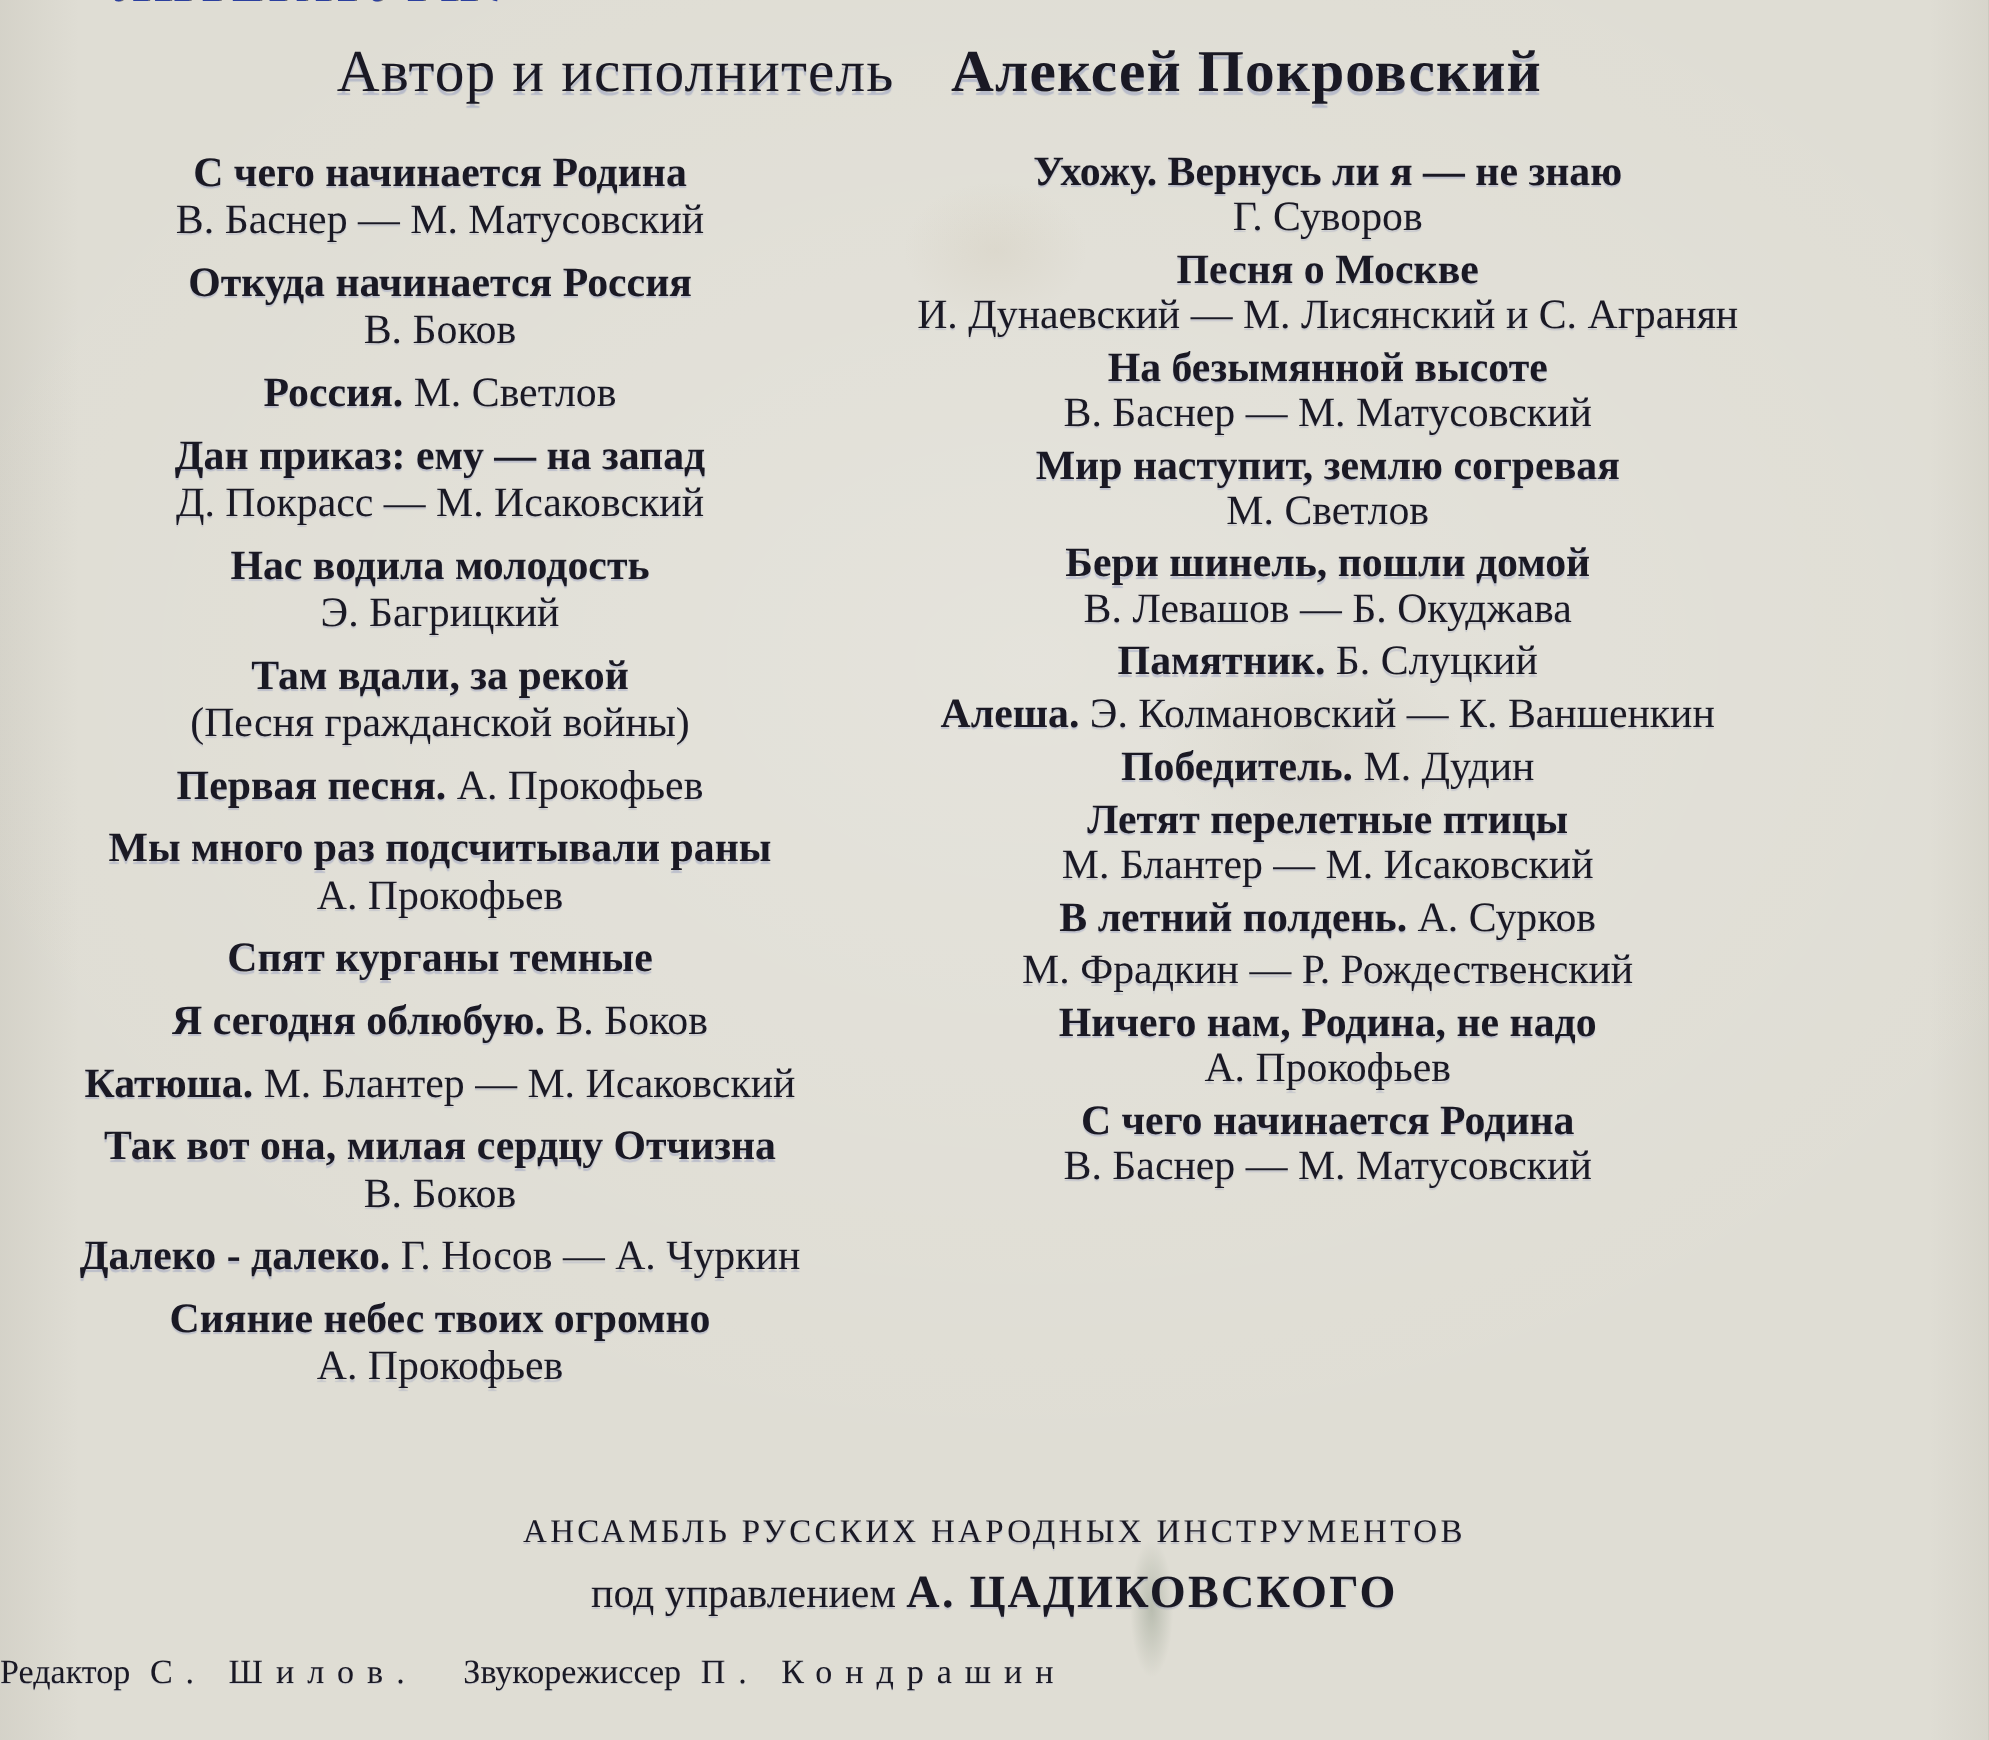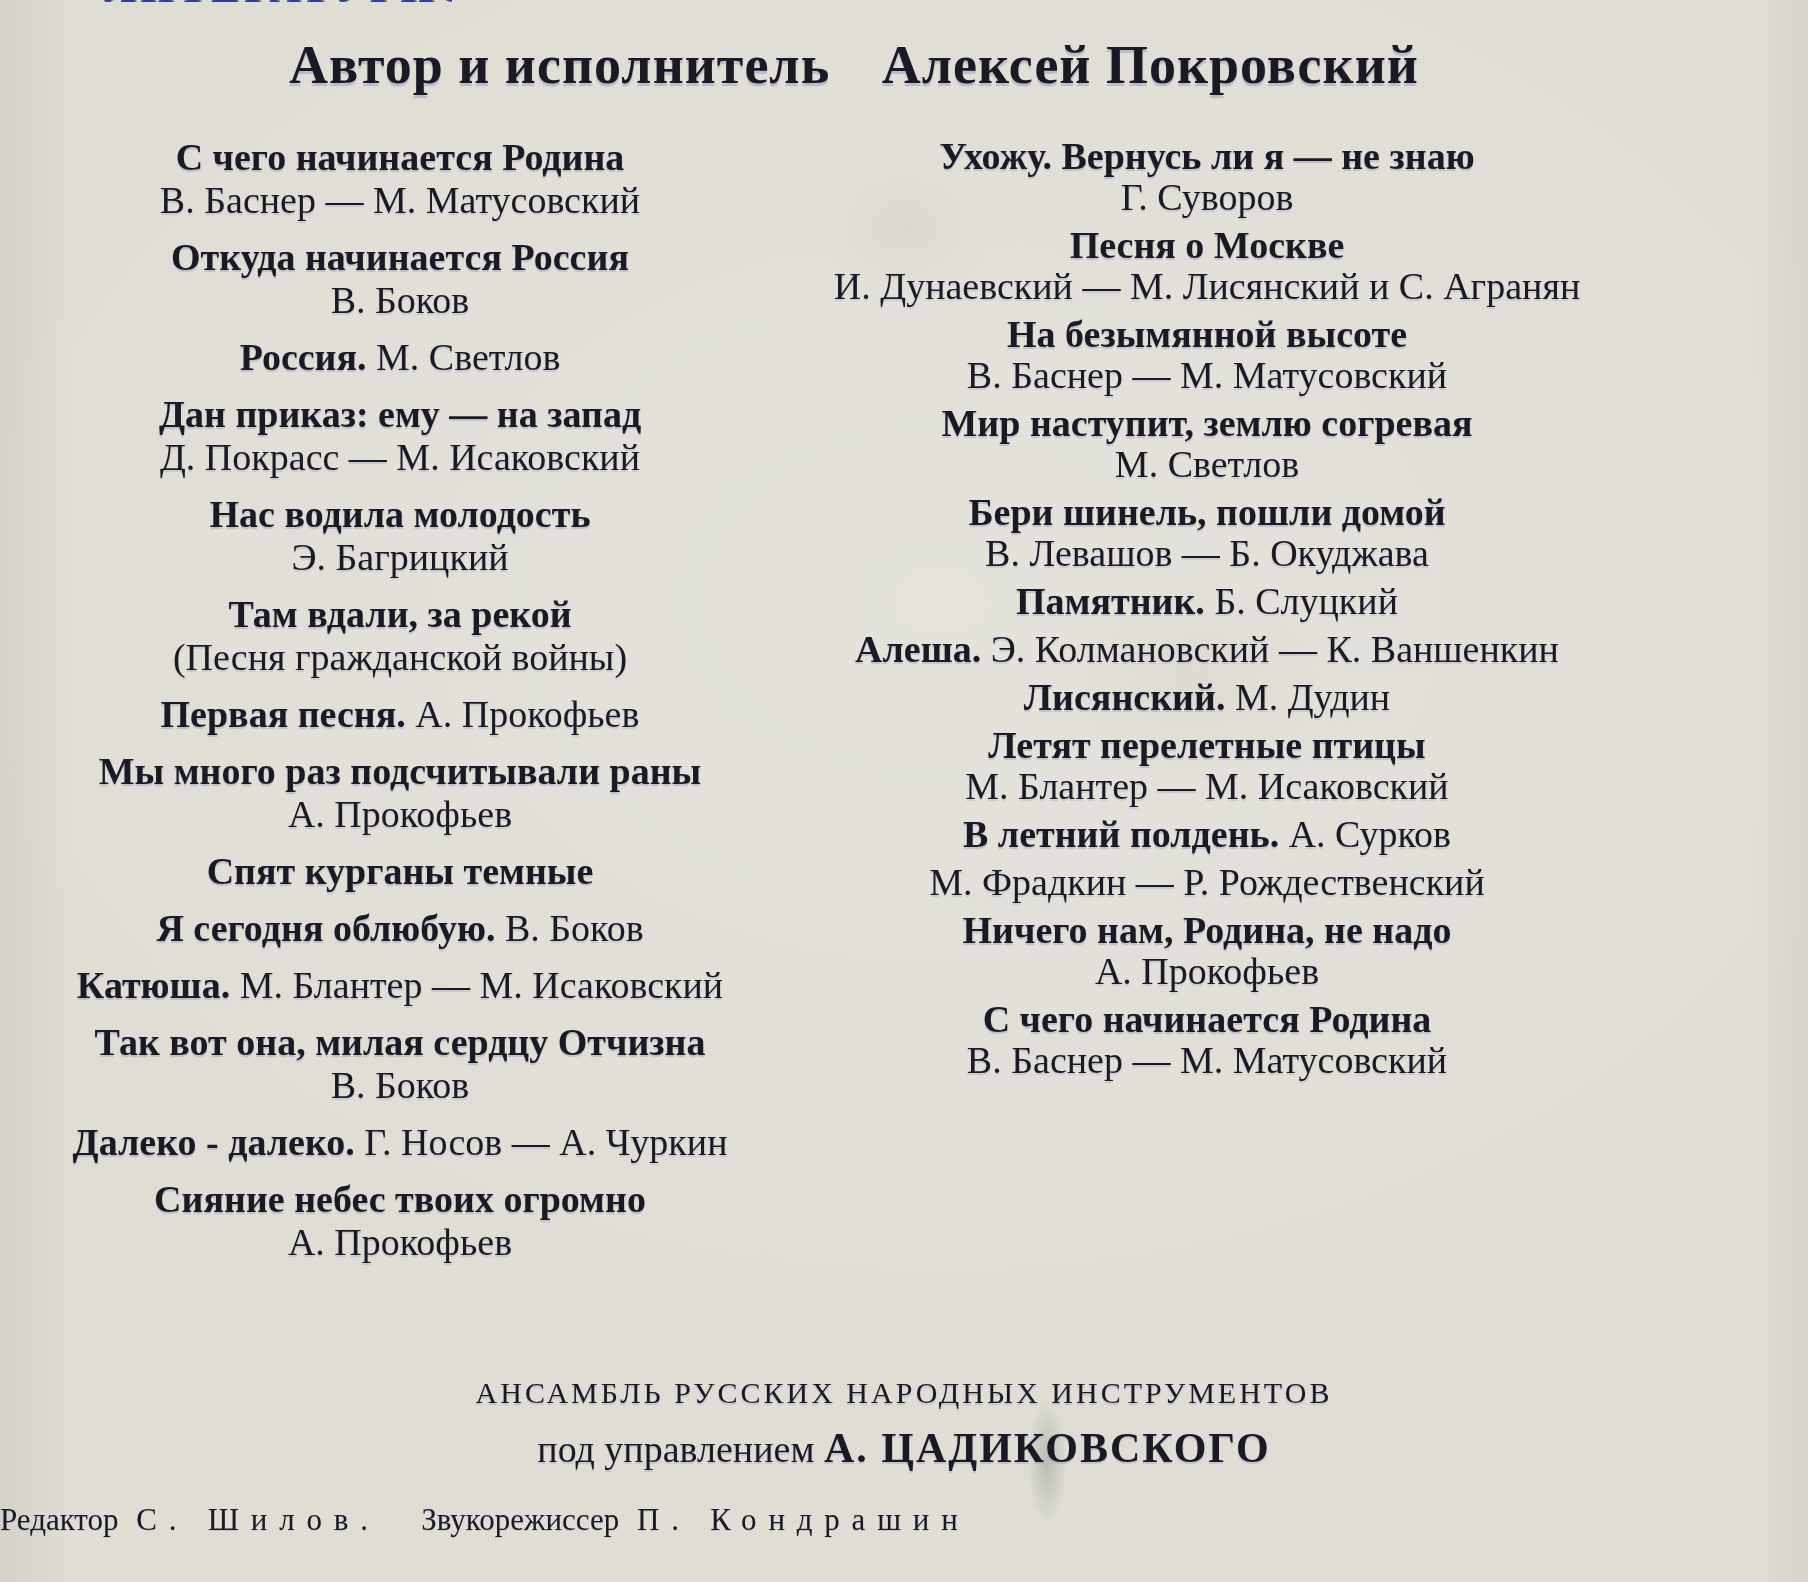--- a/index.html
+++ b/index.html
@@ -37,21 +37,21 @@
     text-shadow:2px 0 0 rgba(20,20,40,.55);
   }
   .header{
     position:absolute;top:34px;left:0;width:100%;
     text-align:center;
     transform:translateX(-50px);
     font-size:54px;line-height:62px;
     white-space:nowrap;
     text-shadow:0 3px 1px rgba(43,63,158,.22);
   }
-  .header .h-prefix{font-weight:700;letter-spacing:1px;}
+  .header .h-prefix{font-weight:400;letter-spacing:1px;}
   .header .h-name{font-weight:700;margin-left:38px;letter-spacing:1px;}
 
   .cols{position:absolute;top:136px;left:0;width:100%;}
   .col{position:absolute;top:0;text-align:center;}
   .col-left{left:22px;width:756px;}
   .col-right{left:792px;width:830px;}
   .block{margin-bottom:14px;}
   .col-right .block{margin-bottom:7px;}
   .line{font-size:38px;line-height:43px;white-space:nowrap;}
   .col-right .line{line-height:41px;}
@@ -166,21 +166,21 @@
           <div class="line tt">Бери шинель, пошли домой</div>
           <div class="line aa">В. Левашов — Б. Окуджава</div>
         </div>
         <div class="block">
           <div class="line"><span class="tt">Памятник. </span><span class="aa">Б. Слуцкий</span></div>
         </div>
         <div class="block">
           <div class="line"><span class="tt">Алеша. </span><span class="aa">Э. Колмановский — К. Ваншенкин</span></div>
         </div>
         <div class="block">
-          <div class="line"><span class="tt">Лисянский. </span><span class="aa">М. Дудин</span></div>
+          <div class="line"><span class="tt">Победитель. </span><span class="aa">М. Дудин</span></div>
         </div>
         <div class="block">
           <div class="line tt">Летят перелетные птицы</div>
           <div class="line aa">М. Блантер — М. Исаковский</div>
         </div>
         <div class="block">
           <div class="line"><span class="tt">В летний полдень. </span><span class="aa">А. Сурков</span></div>
         </div>
         <div class="block">
           <div class="line aa">М. Фрадкин — Р. Рождественский</div>

